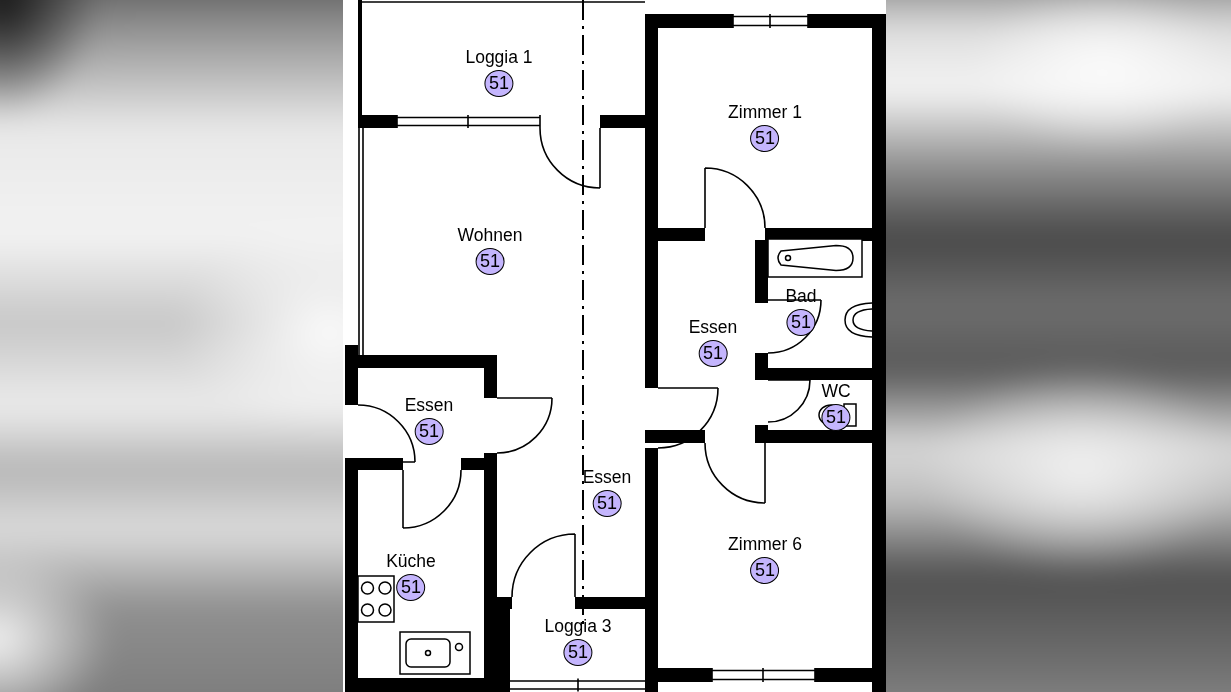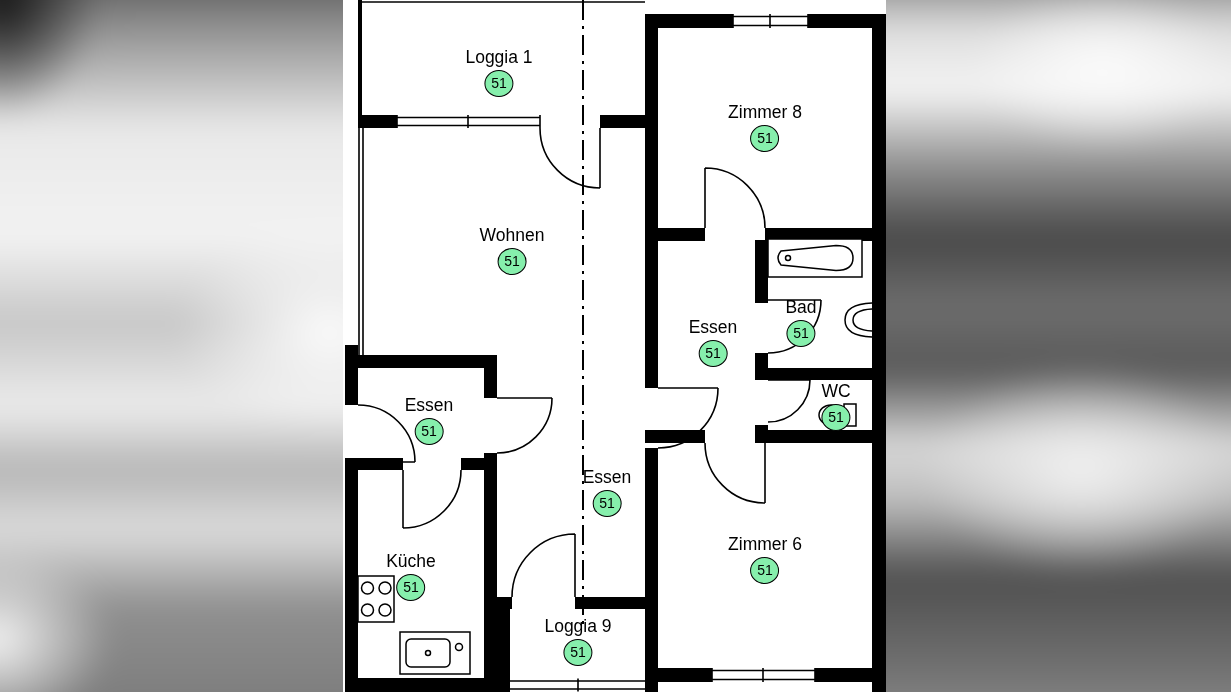--- a/index.html
+++ b/index.html
@@ -25,21 +25,21 @@
   }
   .plan-svg { position:absolute; left:0; top:0; }
   .labels { position:absolute; left:0; top:0; width:100%; height:100%; }
   .room-label {
     position:absolute; transform:translateX(-50%);
     text-align:center; color:#000; font-size:17.5px; line-height:20px;
     white-space:nowrap;
   }
   .room-num {
     width:27px; height:25px; border:1.7px solid #000; border-radius:50%;
-    margin:3px auto 0; font-size:14px; line-height:24px; background:#86efac;
+    margin:3px auto 0; font-size:18px; line-height:24px; background:#c4b5fd;
   }
 </style>
 </head>
 <body>
 
 <div class="stage">
 
   <div class="bg bg-left"></div>
   <div class="bg bg-right"></div>
 
@@ -135,35 +135,35 @@
   </svg>
 
   <div class="labels">
 
     <div class="room-label" style="left:499px; top:47px">
       <div class="room-name">Loggia 1</div>
       <div class="room-num">51</div>
     </div>
 
     <div class="room-label" style="left:765px; top:102px">
-      <div class="room-name">Zimmer 8</div>
+      <div class="room-name">Zimmer 1</div>
       <div class="room-num">51</div>
     </div>
 
-    <div class="room-label" style="left:512px; top:225px">
+    <div class="room-label" style="left:490px; top:225px">
       <div class="room-name">Wohnen</div>
       <div class="room-num">51</div>
     </div>
 
     <div class="room-label" style="left:713px; top:317px">
       <div class="room-name">Essen</div>
       <div class="room-num">51</div>
     </div>
 
-    <div class="room-label" style="left:801px; top:297px">
+    <div class="room-label" style="left:801px; top:286px">
       <div class="room-name">Bad</div>
       <div class="room-num">51</div>
     </div>
 
     <div class="room-label" style="left:836px; top:381px">
       <div class="room-name">WC</div>
       <div class="room-num">51</div>
     </div>
 
     <div class="room-label" style="left:429px; top:395px">
@@ -180,18 +180,18 @@
       <div class="room-name">Küche</div>
       <div class="room-num">51</div>
     </div>
 
     <div class="room-label" style="left:765px; top:534px">
       <div class="room-name">Zimmer 6</div>
       <div class="room-num">51</div>
     </div>
 
     <div class="room-label" style="left:578px; top:616px">
-      <div class="room-name">Loggia 9</div>
+      <div class="room-name">Loggia 3</div>
       <div class="room-num">51</div>
     </div>
 
   </div>
 </div>
 
 </body></html>

